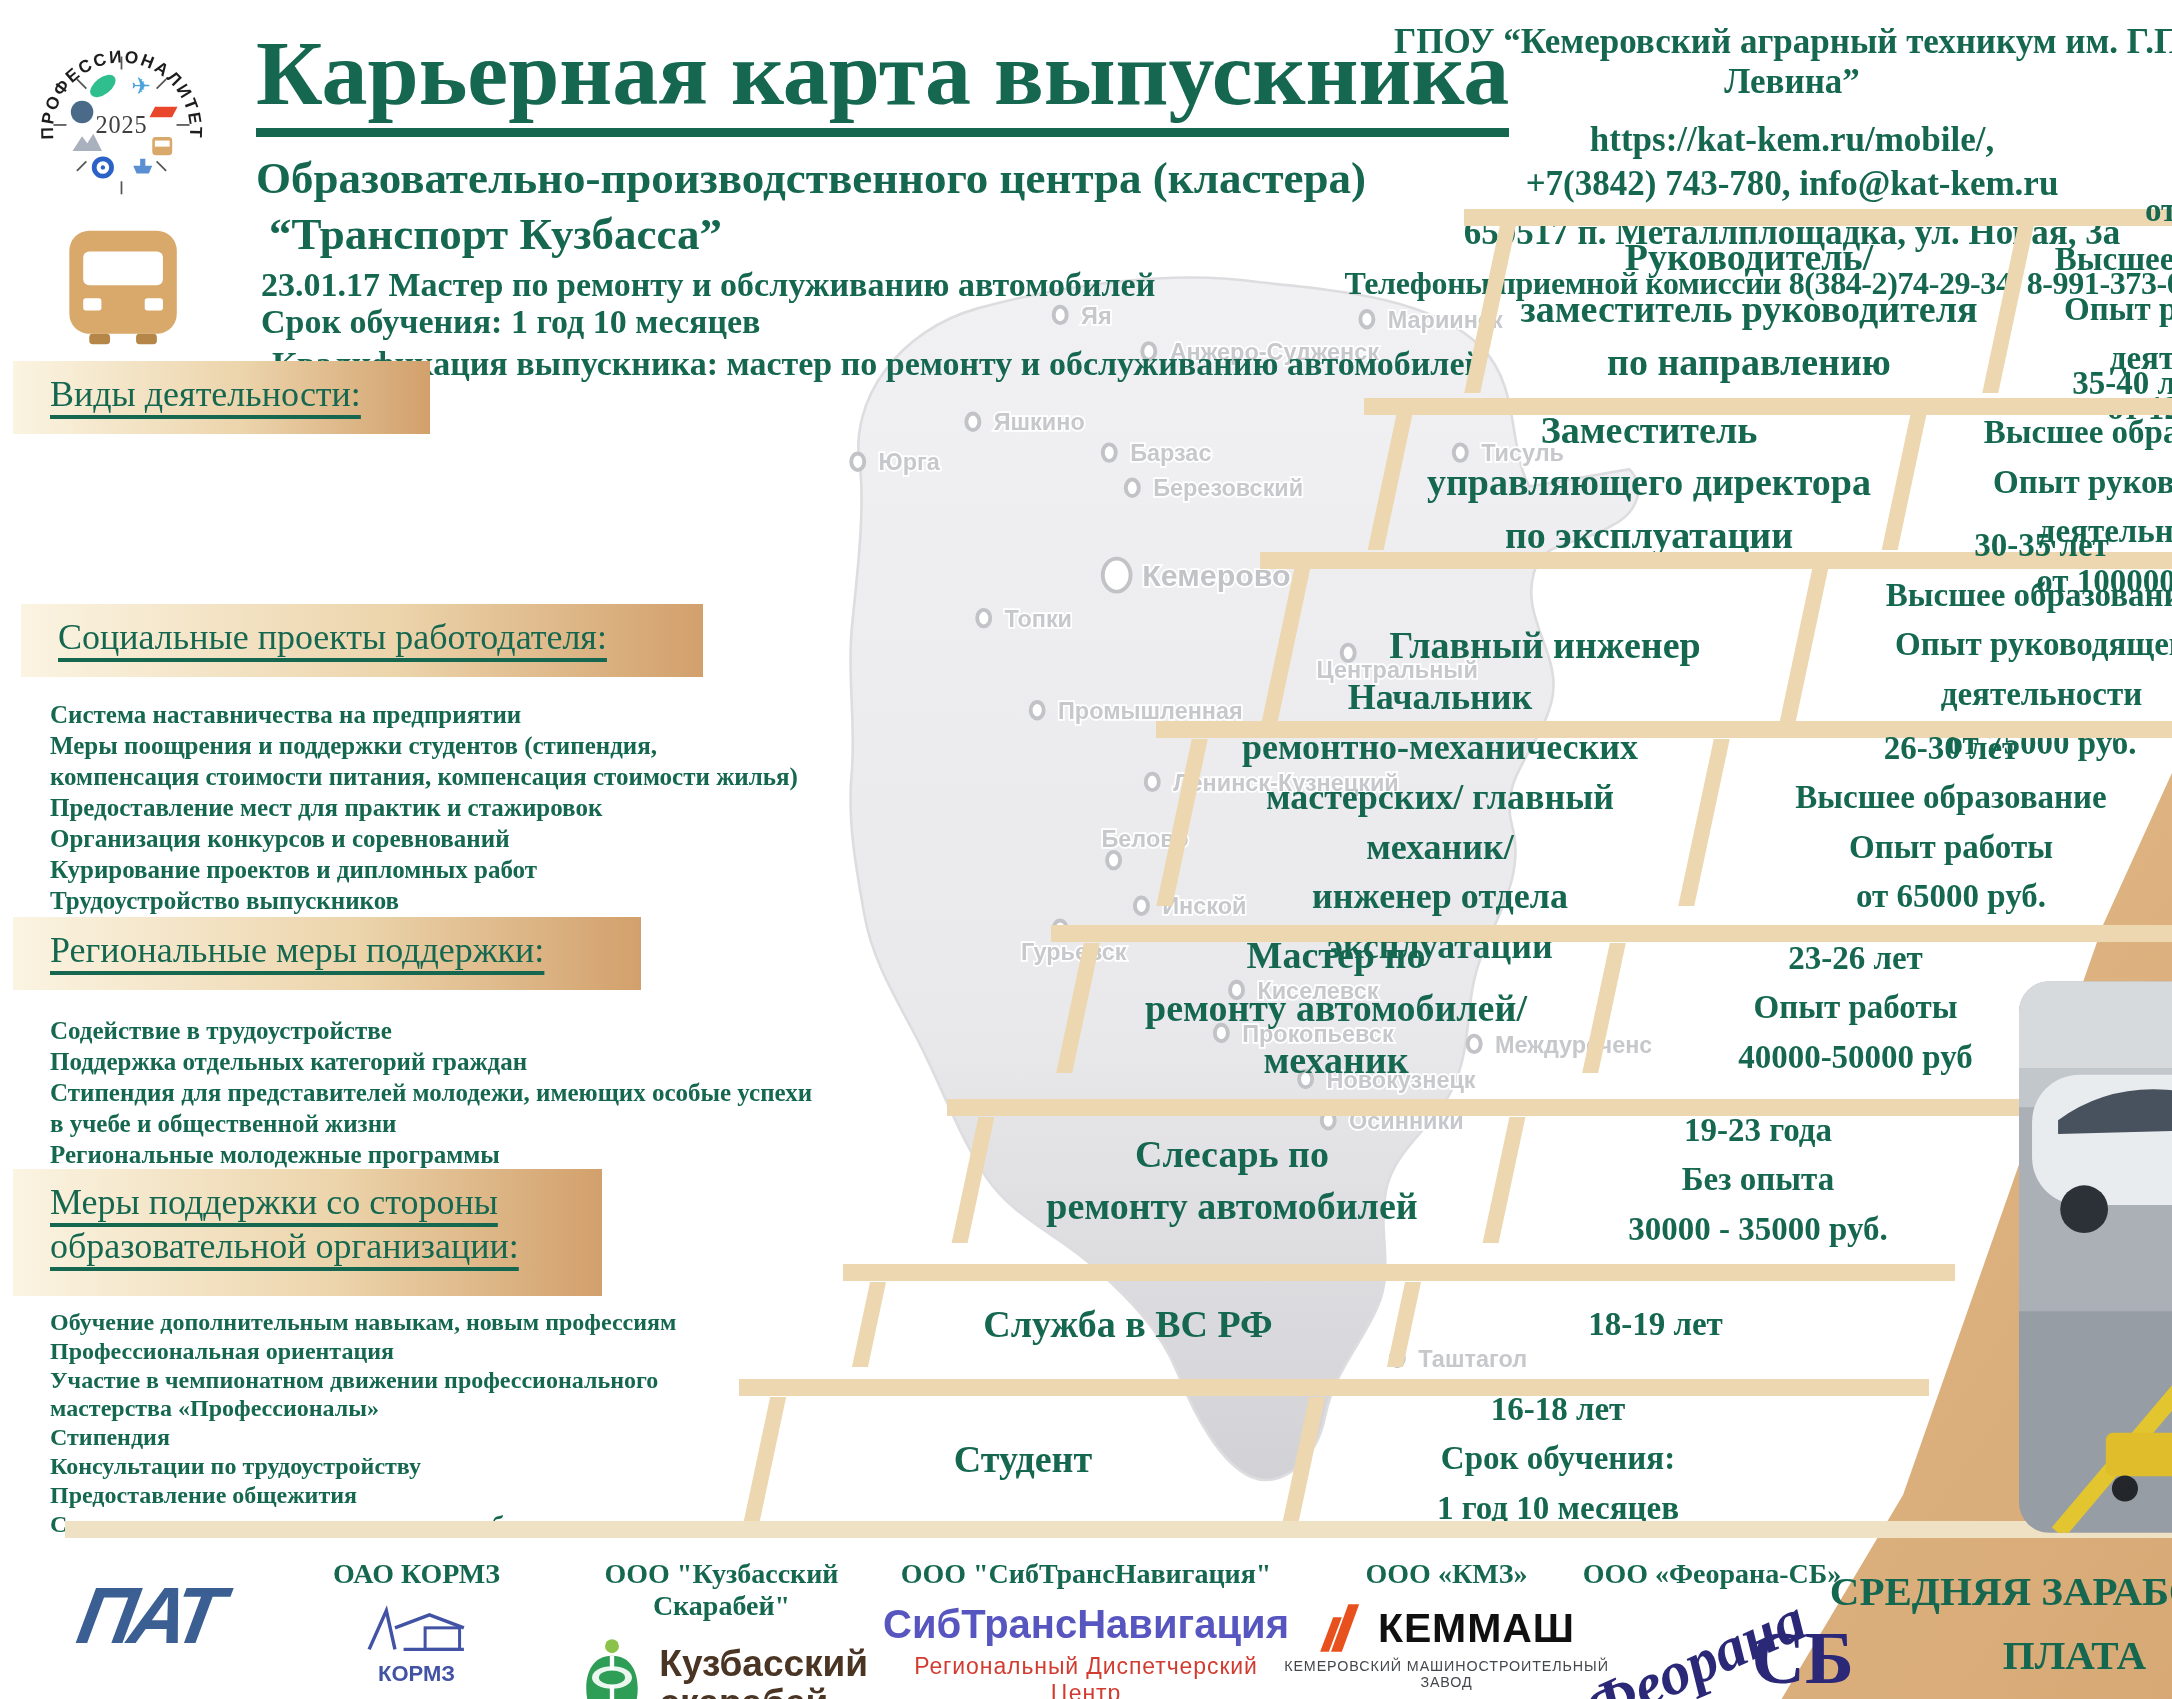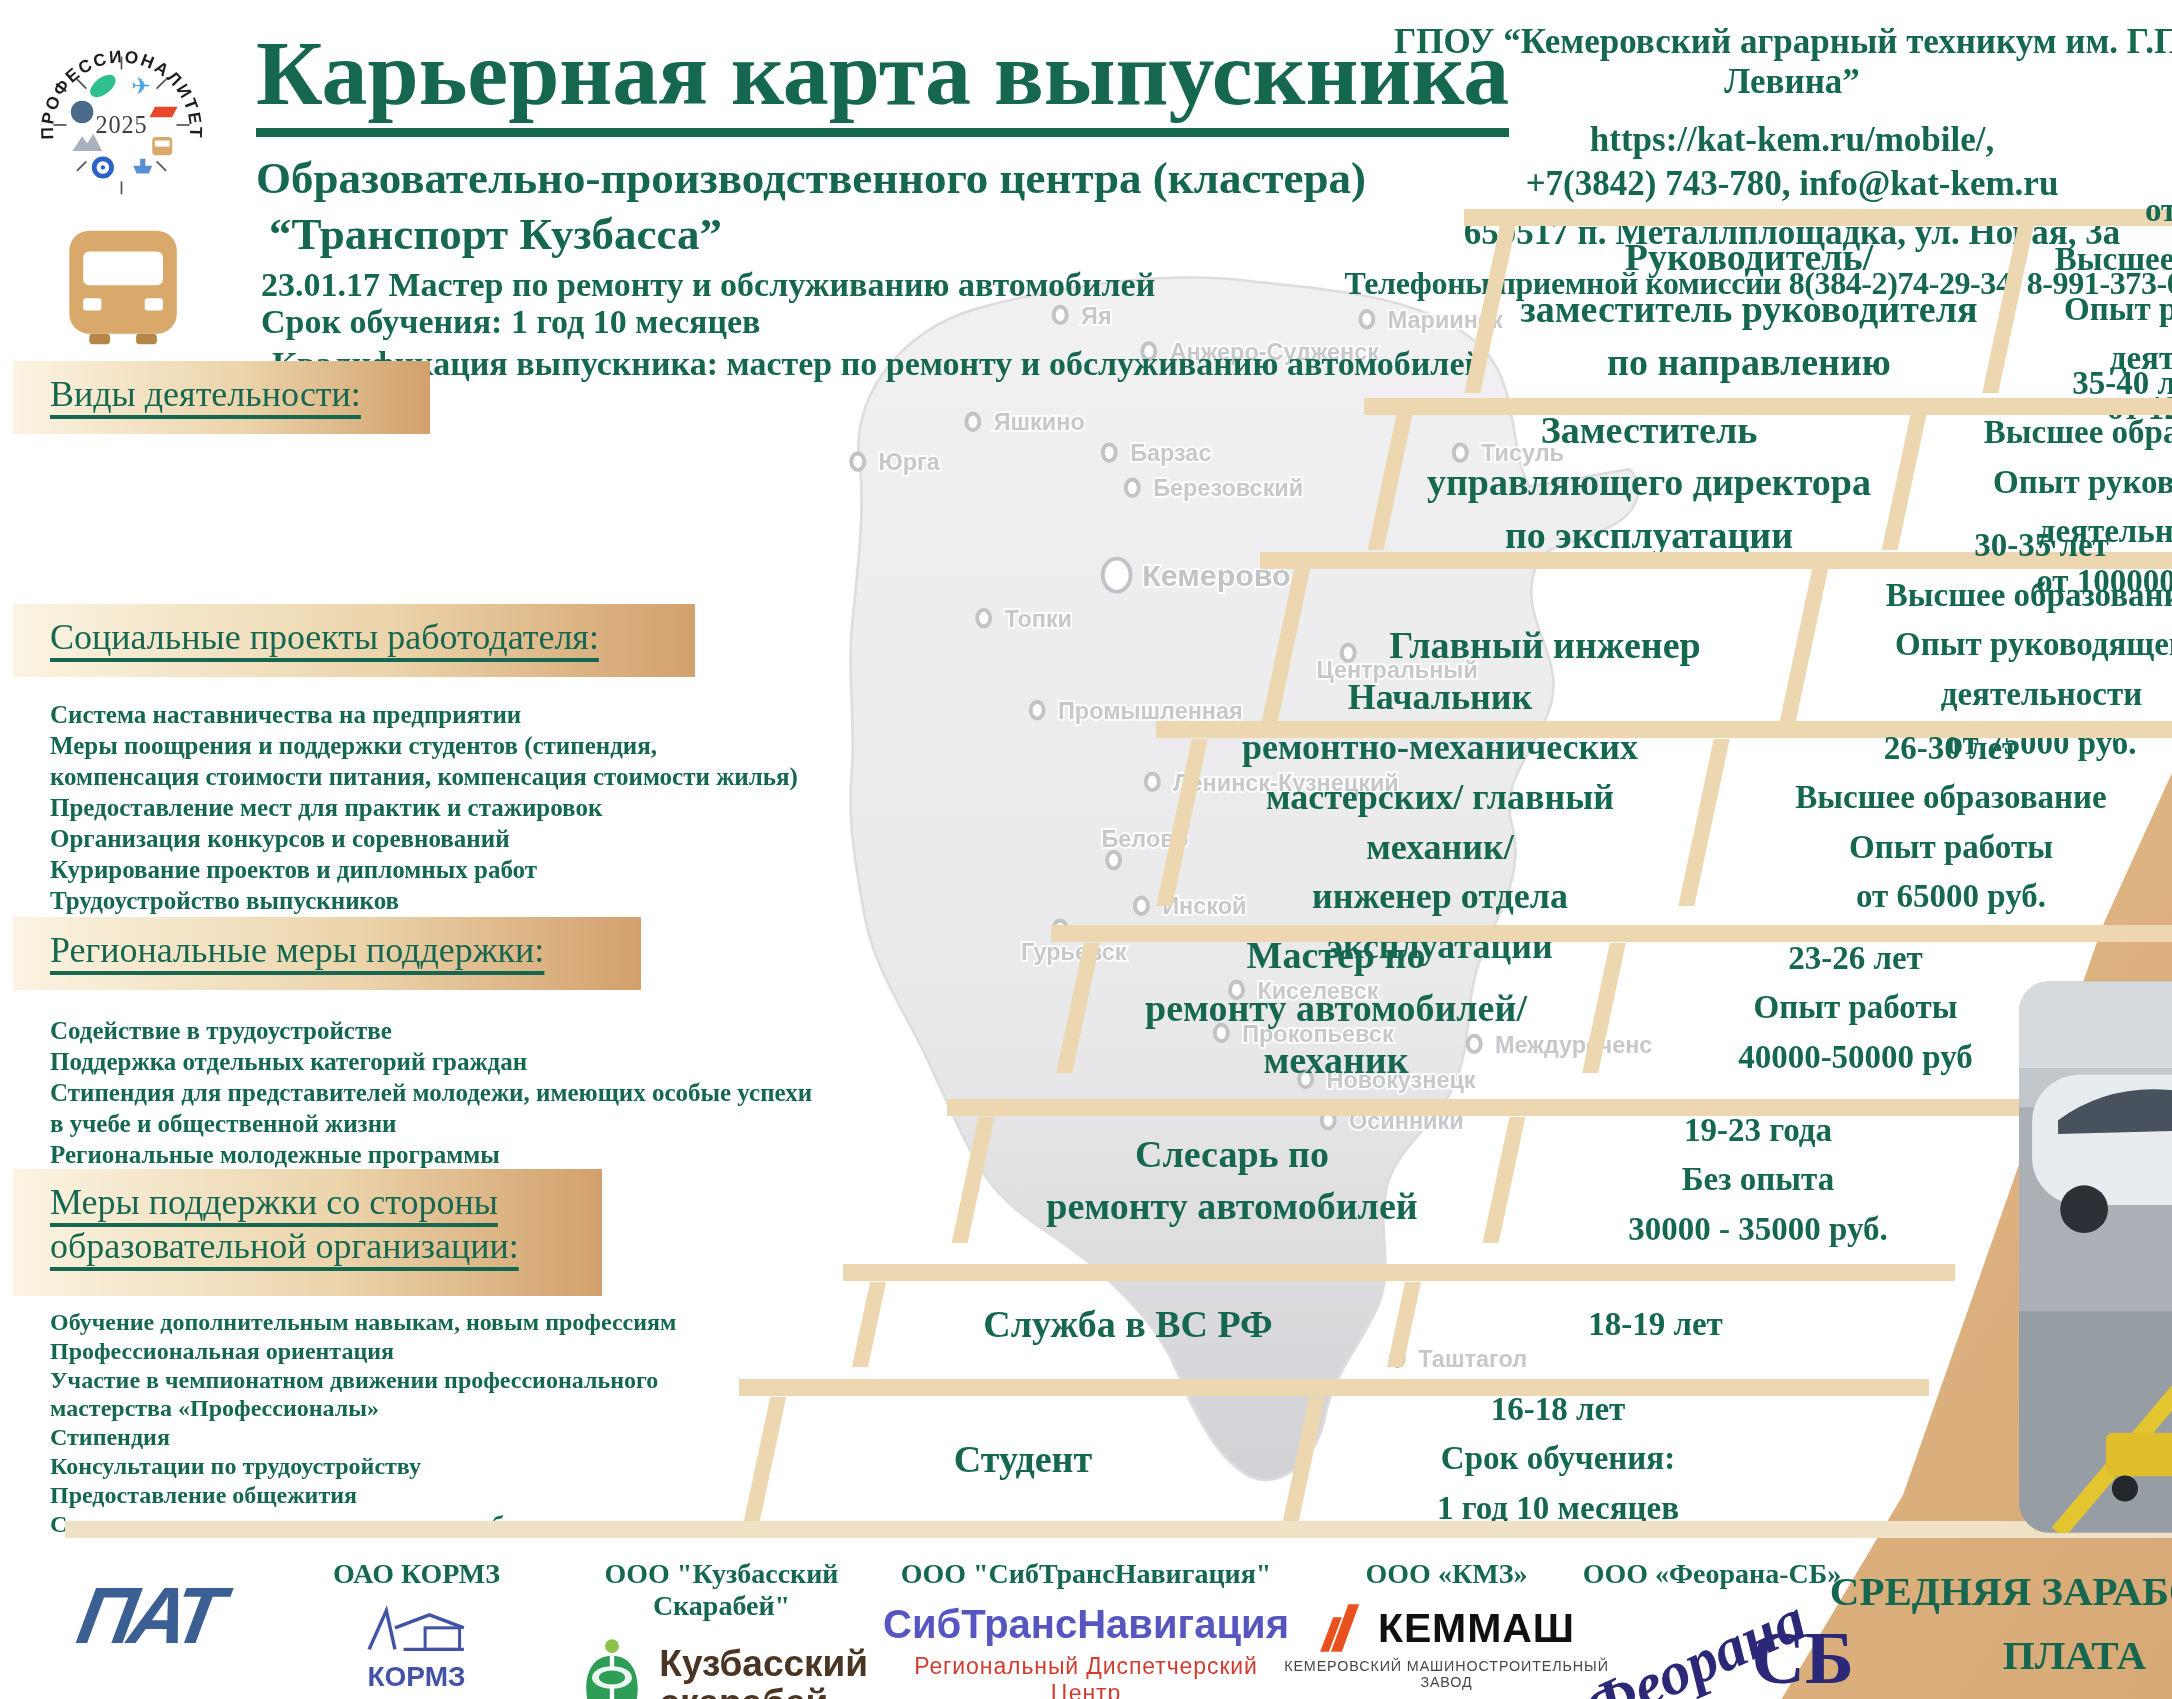--- a/index.html
+++ b/index.html
@@ -49,21 +49,21 @@
              paint-order:stroke;stroke:#ffffff;stroke-width:8px;font-weight:bold;}
   .map-label.big{font-size:70px;fill:#c2c3c7;}
   .map-dot{fill:#ffffff;stroke:#c2c3c6;stroke-width:9;}
 
   
   .partner{position:absolute;text-align:center;}
   .plabel{font-size:28px;font-weight:bold;color:#15684f;}
   .plogo{margin-top:12px;display:flex;align-items:center;justify-content:center;gap:10.4px;}
   .pat-text{font-family:"Liberation Sans",sans-serif;font-style:italic;font-weight:bold;
             font-size:80px;color:#3b5f93;letter-spacing:-6px;transform:skewX(-10deg);}
-  .kormz-text{font-family:"Liberation Sans",sans-serif;font-weight:bold;font-size:28px;color:#4253a5;text-align:right;}
+  .kormz-text{font-family:"Liberation Sans",sans-serif;font-weight:bold;font-size:22px;color:#4253a5;text-align:right;}
   .scarab-text{font-family:"Liberation Sans",sans-serif;font-weight:bold;font-size:37px;
                color:#4a3423;text-align:left;line-height:1.05;}
   .sibtrans .l1{font-family:"Liberation Sans",sans-serif;font-weight:bold;font-size:40px;color:#5756c0;}
   .sibtrans .l2{font-family:"Liberation Sans",sans-serif;font-size:23px;color:#d23b2f;letter-spacing:0.9px;margin-top:6px;text-align:center;}
   .kemmash .l1{font-family:"Liberation Sans",sans-serif;font-weight:bold;font-size:41px;color:#101010;letter-spacing:0.9px;}
   .kemmash .l2{font-family:"Liberation Sans",sans-serif;font-size:14.3px;color:#44484c;letter-spacing:0.9px;margin-top:4.3px;}
   .feorana{position:relative;height:113px;}
   .feorana .fe1{position:absolute;left:0;top:39px;font-style:italic;font-size:61px;color:#2b2878;
                 transform:rotate(-24deg);font-weight:bold;}
   .feorana .fe2{position:absolute;left:174px;top:26px;font-size:74px;font-weight:bold;color:#2b2878;}
@@ -194,21 +194,21 @@
     <div class="site">https://kat-kem.ru/mobile/,</div>
     <div class="phone">+7(3842) 743-780, info@kat-kem.ru</div>
     <div class="addr">650517 п. Металлплощадка, ул. Новая, 3а</div>
     <div class="adm">Телефоны приемной комиссии 8(384-2)74-29-34, 8-991-373-08-33</div>
   </div>
 
   <div class="abs secbar" style="top:361px;width:417px;height:73px;">
     <div class="st pre">Виды деятельности:</div>
   </div>
 
-  <div class="abs secbar" style="top:604px;width:682px;height:73px;">
+  <div class="abs secbar" style="top:604px;width:682px;height:73px;margin-left:8px;">
     <div class="st pre">Социальные проекты работодателя:</div>
   </div>
   <div class="abs secbody pre" style="top:699px;width:1008px;">Система наставничества на предприятии
 Меры поощрения и поддержки студентов (стипендия,
 компенсация стоимости питания, компенсация стоимости жилья)
 Предоставление мест для практик и стажировок
 Организация конкурсов и соревнований
 Курирование проектов и дипломных работ
 Трудоустройство выпускников
 Целевое обучение</div>

